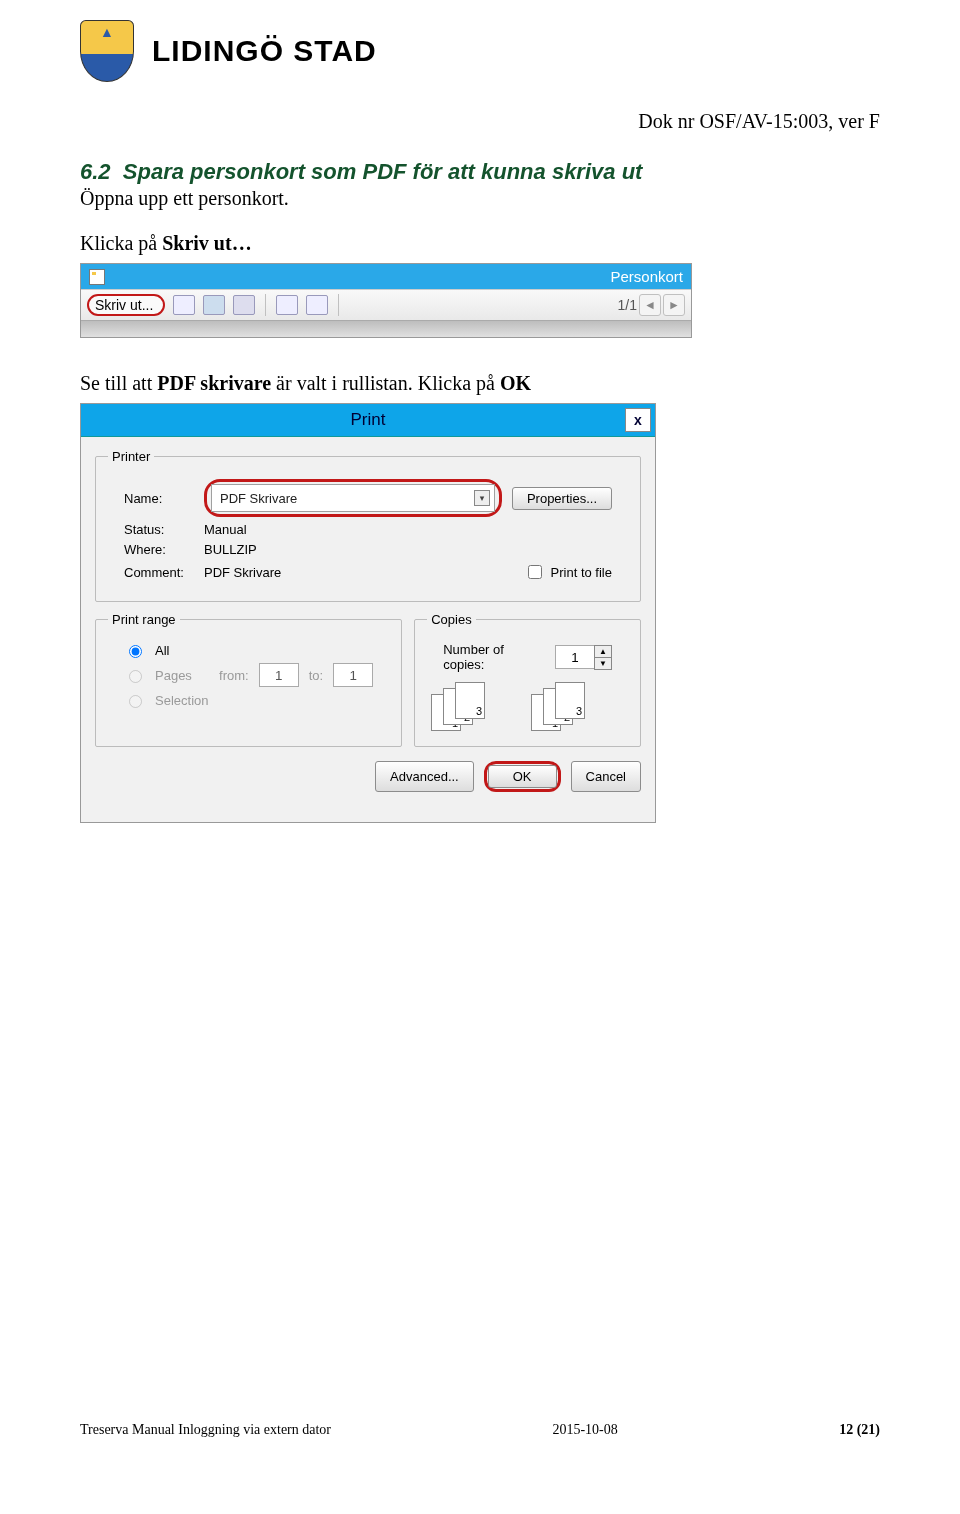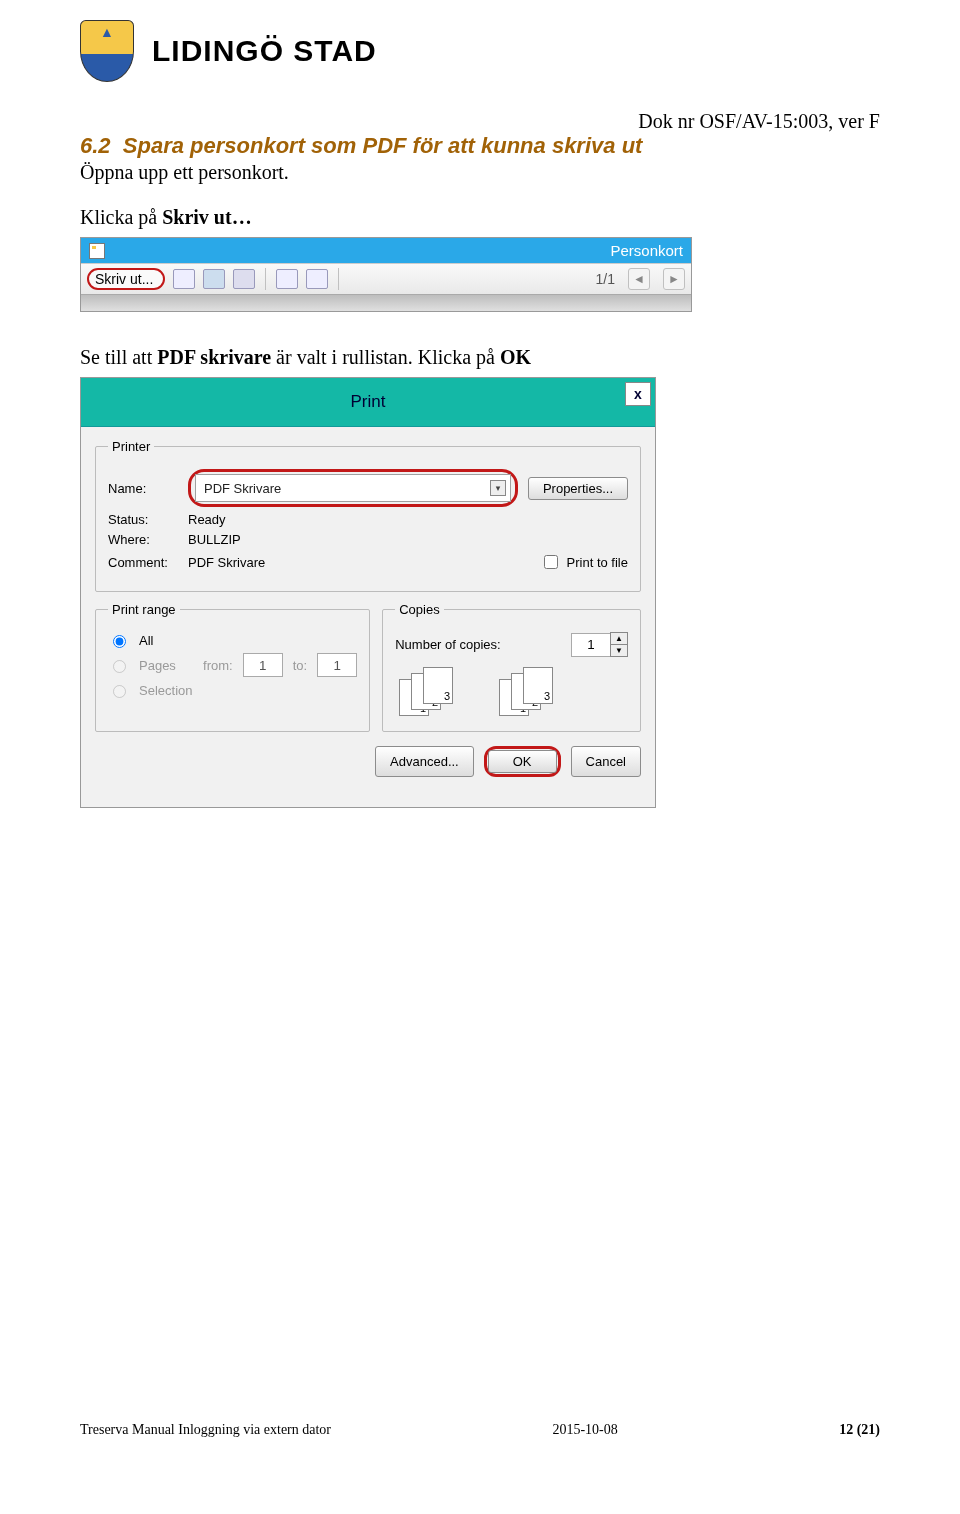--- a/index.html
+++ b/index.html
@@ -43,22 +43,23 @@
   }
   .doknr {
     text-align: right;
     font-size: 20px;
     margin-top: 28px;
   }
   .section-head {
     font-family: Arial, Helvetica, sans-serif;
     font-style: italic;
     font-weight: 700;
-    color: #a16207;
+    color: #14532d;
     font-size: 22px;
+    margin-top: 26px;
   }
   .bodytext {
     font-size: 20px;
     margin-top: 2px;
   }
   .bodytext .b { font-weight: 700; }
   
   .shot1 {
     margin-top: 8px;
     border: 1px solid #999;
@@ -95,58 +96,58 @@
     background:#fafafa;
     font-size:14px;
   }
   .tbicon {
     width:20px;height:18px;background:#eef;border:1px solid #99b;
     border-radius:2px;display:inline-block;
   }
   .tbicon.find{background:#cde;}
   .tbicon.zoom{background:#dde;}
   .tbsep{width:1px;height:22px;background:#c0c0c0;margin:0 2px;}
-  .pager{margin-left:auto;color:#555;display:flex;align-items:center;gap:13px;}
+  .pager{margin-left:auto;color:#555;display:flex;align-items:center;gap:2px;}
   .arrow{width:20px;height:20px;background:#f4f4f4;border:1px solid #c0c0c0;border-radius:3px;display:flex;align-items:center;justify-content:center;color:#888;font-size:12px;}
   .shot1-footer{height:16px;background:linear-gradient(#bdbdbd,#e0e0e0);border-top:1px solid #aaa;}
   
   .shot2 {
     margin-top: 8px;
     width: 574px;
     border: 1px solid #999;
     font-family: "Segoe UI", Tahoma, sans-serif;
     font-size: 13px;
     background: #f0f0f0;
   }
   .shot2-title {
-    background: #14b8a6;
+    background: #0ea5e9;
     color: #003;
     font-size: 17px;
-    padding: 14px 4px;
+    padding: 6px 4px;
     position: relative;
     text-align:center;
     border-bottom:1px solid #199;
   }
   .closex {
     position:absolute;right:4px;top:4px;
     width:24px;height:22px;background:#fff;border:1px solid #888;
     display:flex;align-items:center;justify-content:center;
     font-weight:700;font-size:14px;
   }
   .dlgbody{
     background:#f1f1f1;
     padding: 12px 14px 30px 14px;
   }
   fieldset{
     border:1px solid #bcbcbc;border-radius:2px;
     padding:10px 12px 14px 12px;margin:0 0 10px 0;
     background:#f1f1f1;
   }
   legend{font-size:13px;padding:0 4px;}
-  .row{display:flex;align-items:center;gap:10px;margin:5px 0;}
+  .row{display:flex;align-items:center;gap:10px;margin:5px 16px;}
   .lbl{width:70px;}
   .nameCombo{
     flex:1;height:26px;border:1px solid #a0a0a0;background:#fff;
     padding:0 24px 0 8px;position:relative;color:#222;display:flex;align-items:center;
   }
   .nameCombo .dd{position:absolute;right:4px;top:5px;width:14px;height:14px;border:1px solid #888;background:#eee;display:flex;align-items:center;justify-content:center;font-size:9px;color:#444;}
   .redring{
     border:3px solid #c21818;border-radius:16px;
     padding:2px 4px;display:flex;align-items:center;flex:1;
   }
@@ -239,21 +240,21 @@
           <div class="redring">
             <div class="nameCombo">
               <span>PDF Skrivare</span>
               <span class="dd">▾</span>
             </div>
           </div>
           <button class="btn">Properties...</button>
         </div>
         <div class="row">
           <div class="lbl">Status:</div>
-          <div>Ready</div>
+          <div>Manual</div>
         </div>
         <div class="row">
           <div class="lbl">Where:</div>
           <div>BULLZIP</div>
         </div>
         <div class="row">
           <div class="lbl">Comment:</div>
           <div>PDF Skrivare</div>
           <div style="margin-left:auto;display:flex;align-items:center;gap:6px">
             <input type="checkbox" class="ck" style="">

